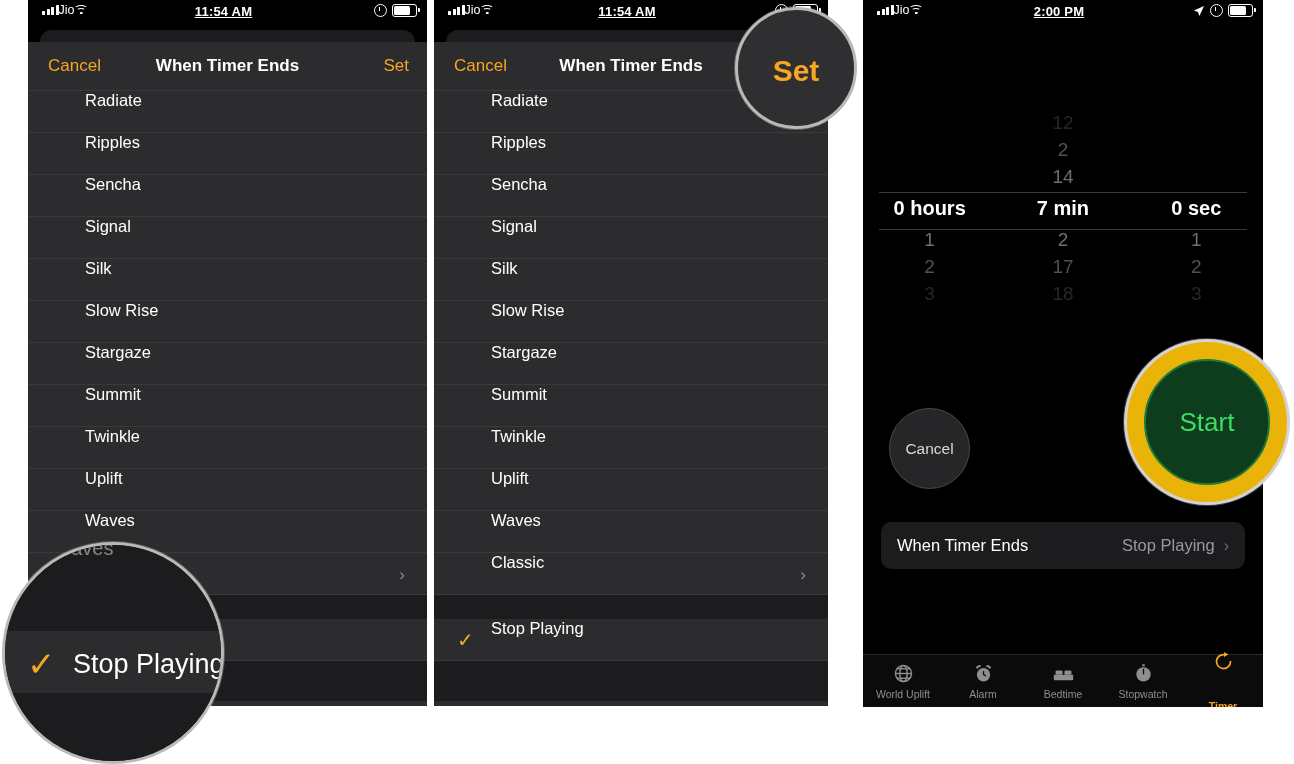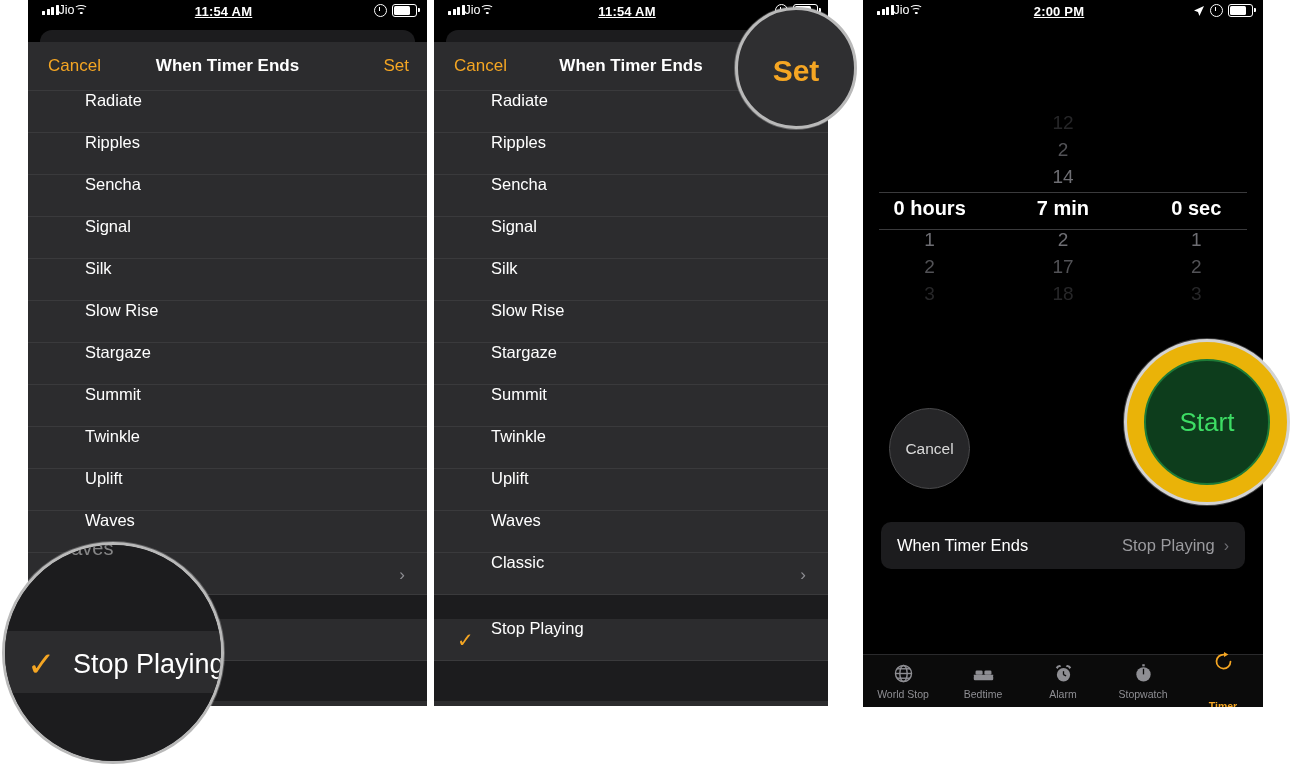--- a/index.html
+++ b/index.html
@@ -430,47 +430,47 @@
         <div class="tab">
           <span class="tico">
             <svg width="21" height="21" viewBox="0 0 24 24" fill="none" stroke="#8e8e93" stroke-width="1.6">
               <circle cx="12" cy="12" r="9.2"></circle>
                 <ellipse cx="12" cy="12" rx="4.2" ry="9.2"></ellipse>
               <line x1="2.8" y1="12" x2="21.2" y2="12"></line>
                 <line x1="4.3" y1="6.6" x2="19.7" y2="6.6"></line>
                 <line x1="4.3" y1="17.4" x2="19.7" y2="17.4"></line>
             </svg>
           </span>
-          <span>World Stop</span>
-        </div>
-        <div class="tab">
-          <span class="tico">
-            <svg width="23" height="21" viewBox="0 0 26 20">
-              <rect x="2" y="12.5" width="22" height="5" rx="1.4" fill="#8e8e93"></rect>
-              <rect x="4" y="6.5" width="8" height="5" rx="1.6" fill="#8e8e93"></rect>
-              <rect x="14" y="6.5" width="8" height="5" rx="1.6" fill="#8e8e93"></rect>
-              <rect x="2" y="11.4" width="22" height="1.6" fill="#8e8e93"></rect>
-            </svg>
-          </span>
-          <span>Bedtime</span>
+          <span>World Uplift</span>
         </div>
         <div class="tab">
           <span class="tico">
             <svg width="21" height="21" viewBox="0 0 24 24">
               <circle cx="12" cy="13.4" r="7.6" fill="#8e8e93"></circle>
               <path d="M3.2 5.2 A5 5 0 0 1 8.2 2.2 L9.4 4.4 A4 4 0 0 0 5.2 6.9 Z" fill="#8e8e93"></path>
               <path d="M20.8 5.2 A5 5 0 0 0 15.8 2.2 L14.6 4.4 A4 4 0 0 1 18.8 6.9 Z" fill="#8e8e93"></path>
               <line x1="12" y1="13.4" x2="12" y2="9.4" stroke="#0b0b0b" stroke-width="1.5"></line>
               <line x1="12" y1="13.4" x2="15" y2="14.6" stroke="#0b0b0b" stroke-width="1.5"></line>
             </svg>
           </span>
           <span>Alarm</span>
         </div>
         <div class="tab">
           <span class="tico">
+            <svg width="23" height="21" viewBox="0 0 26 20">
+              <rect x="2" y="12.5" width="22" height="5" rx="1.4" fill="#8e8e93"></rect>
+              <rect x="4" y="6.5" width="8" height="5" rx="1.6" fill="#8e8e93"></rect>
+              <rect x="14" y="6.5" width="8" height="5" rx="1.6" fill="#8e8e93"></rect>
+              <rect x="2" y="11.4" width="22" height="1.6" fill="#8e8e93"></rect>
+            </svg>
+          </span>
+          <span>Bedtime</span>
+        </div>
+        <div class="tab">
+          <span class="tico">
             <svg width="21" height="21" viewBox="0 0 24 24">
               <circle cx="12" cy="13" r="8.2" fill="#8e8e93"></circle>
               <rect x="10.6" y="1.4" width="2.8" height="2.4" fill="#8e8e93"></rect>
               <line x1="12" y1="13" x2="12" y2="6.6" stroke="#0b0b0b" stroke-width="1.5"></line>
             </svg>
           </span>
           <span>Stopwatch</span>
         </div>
         <div class="tab active">
           <span class="tico">

